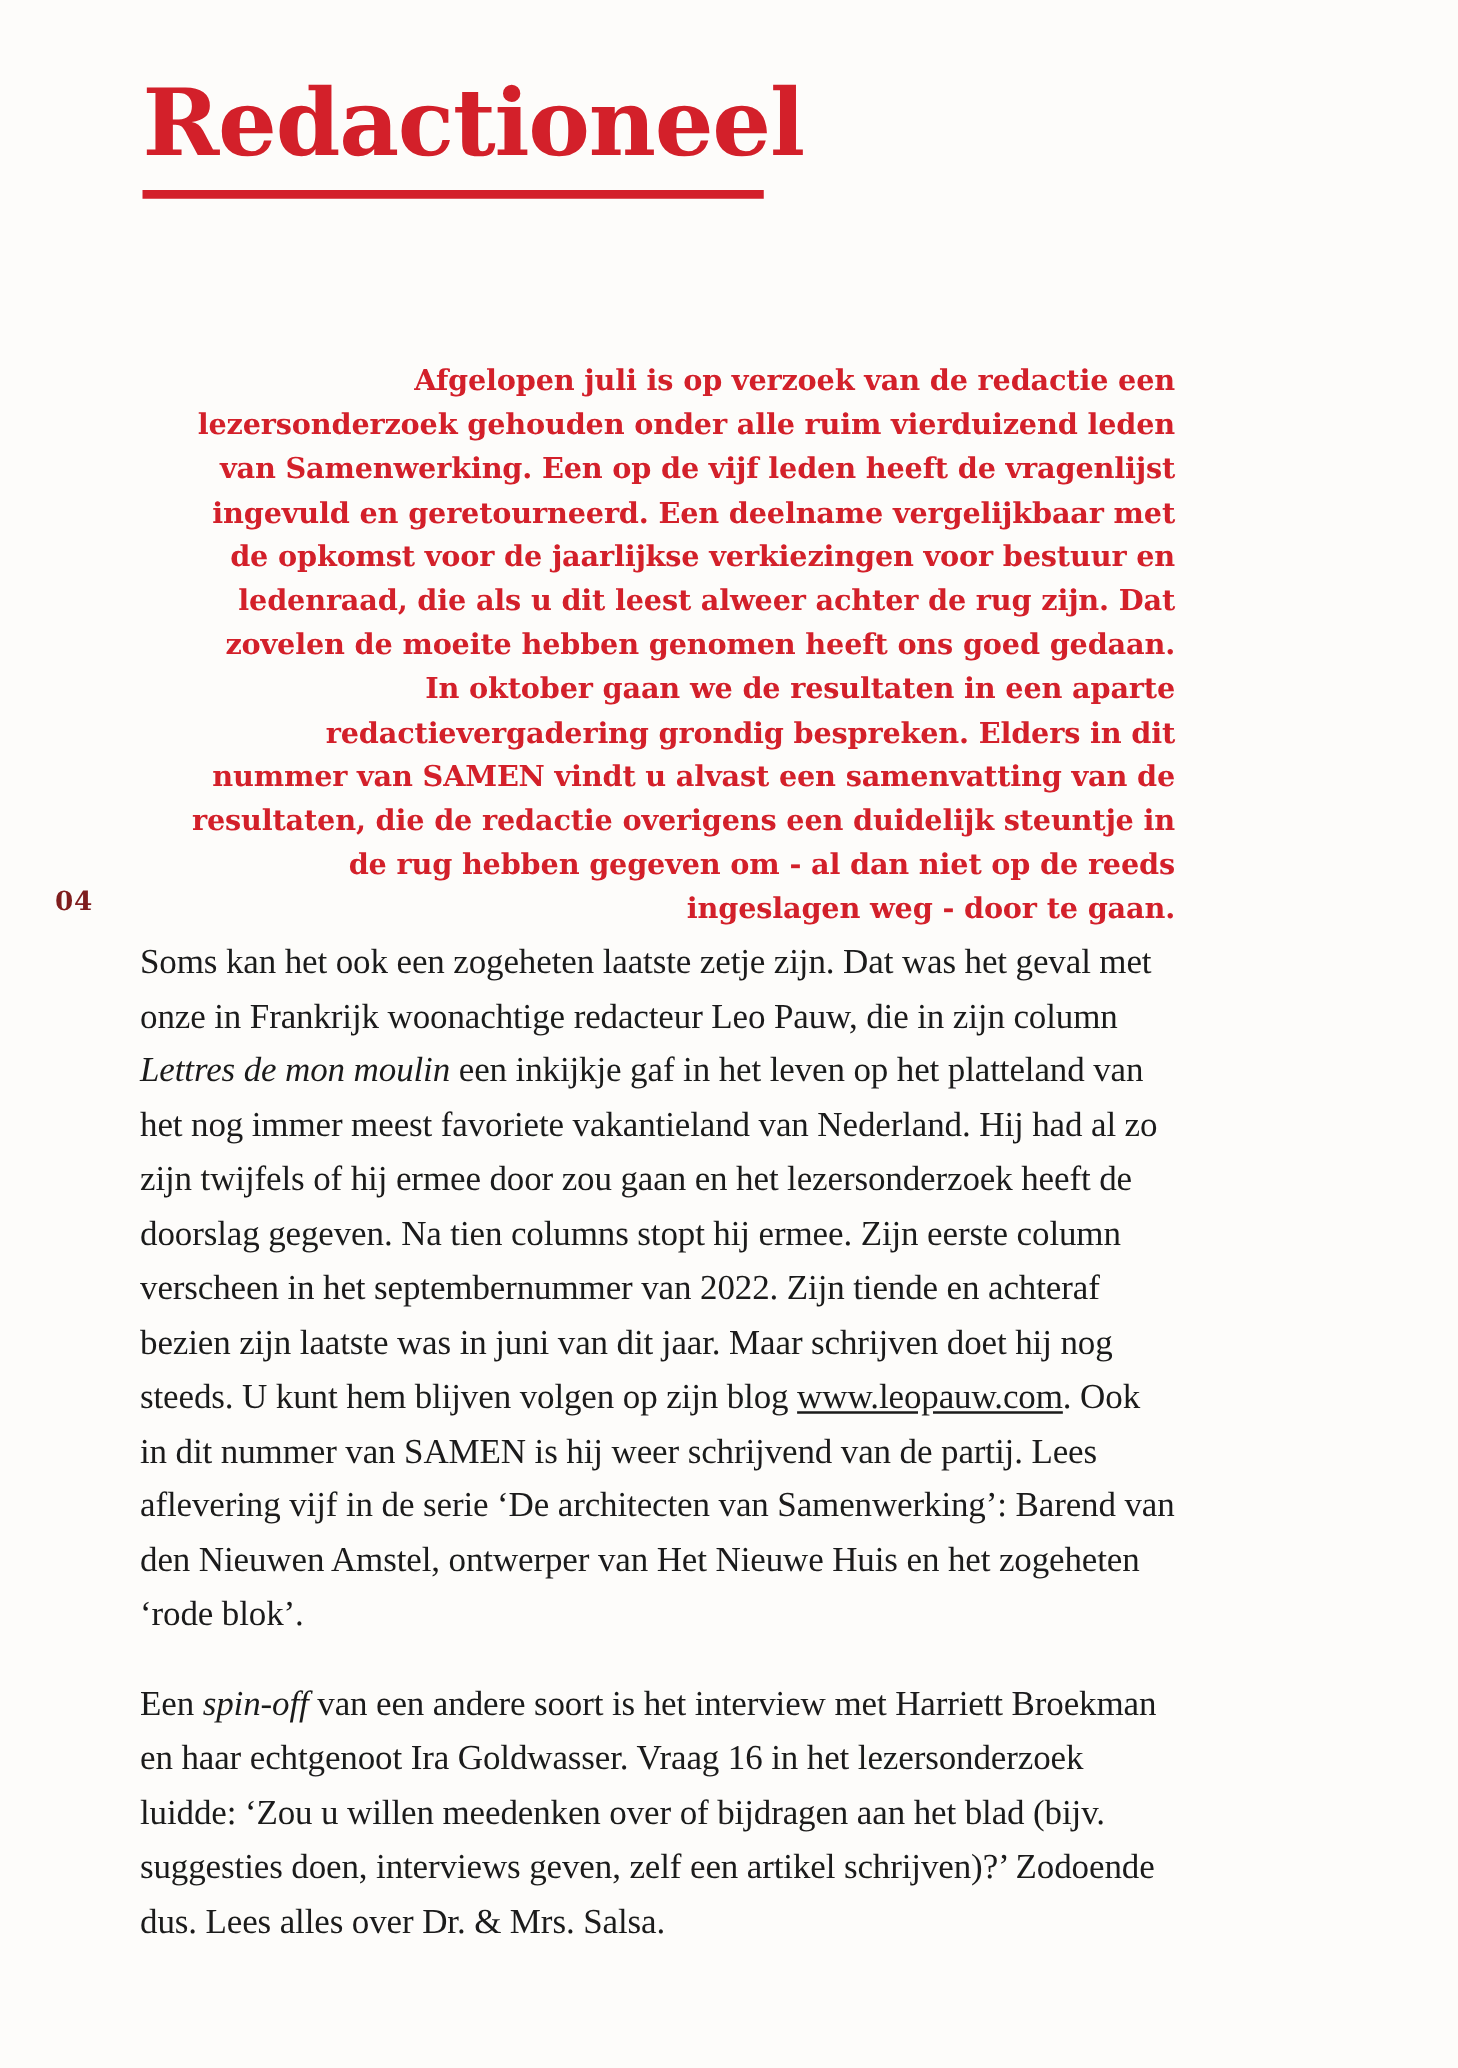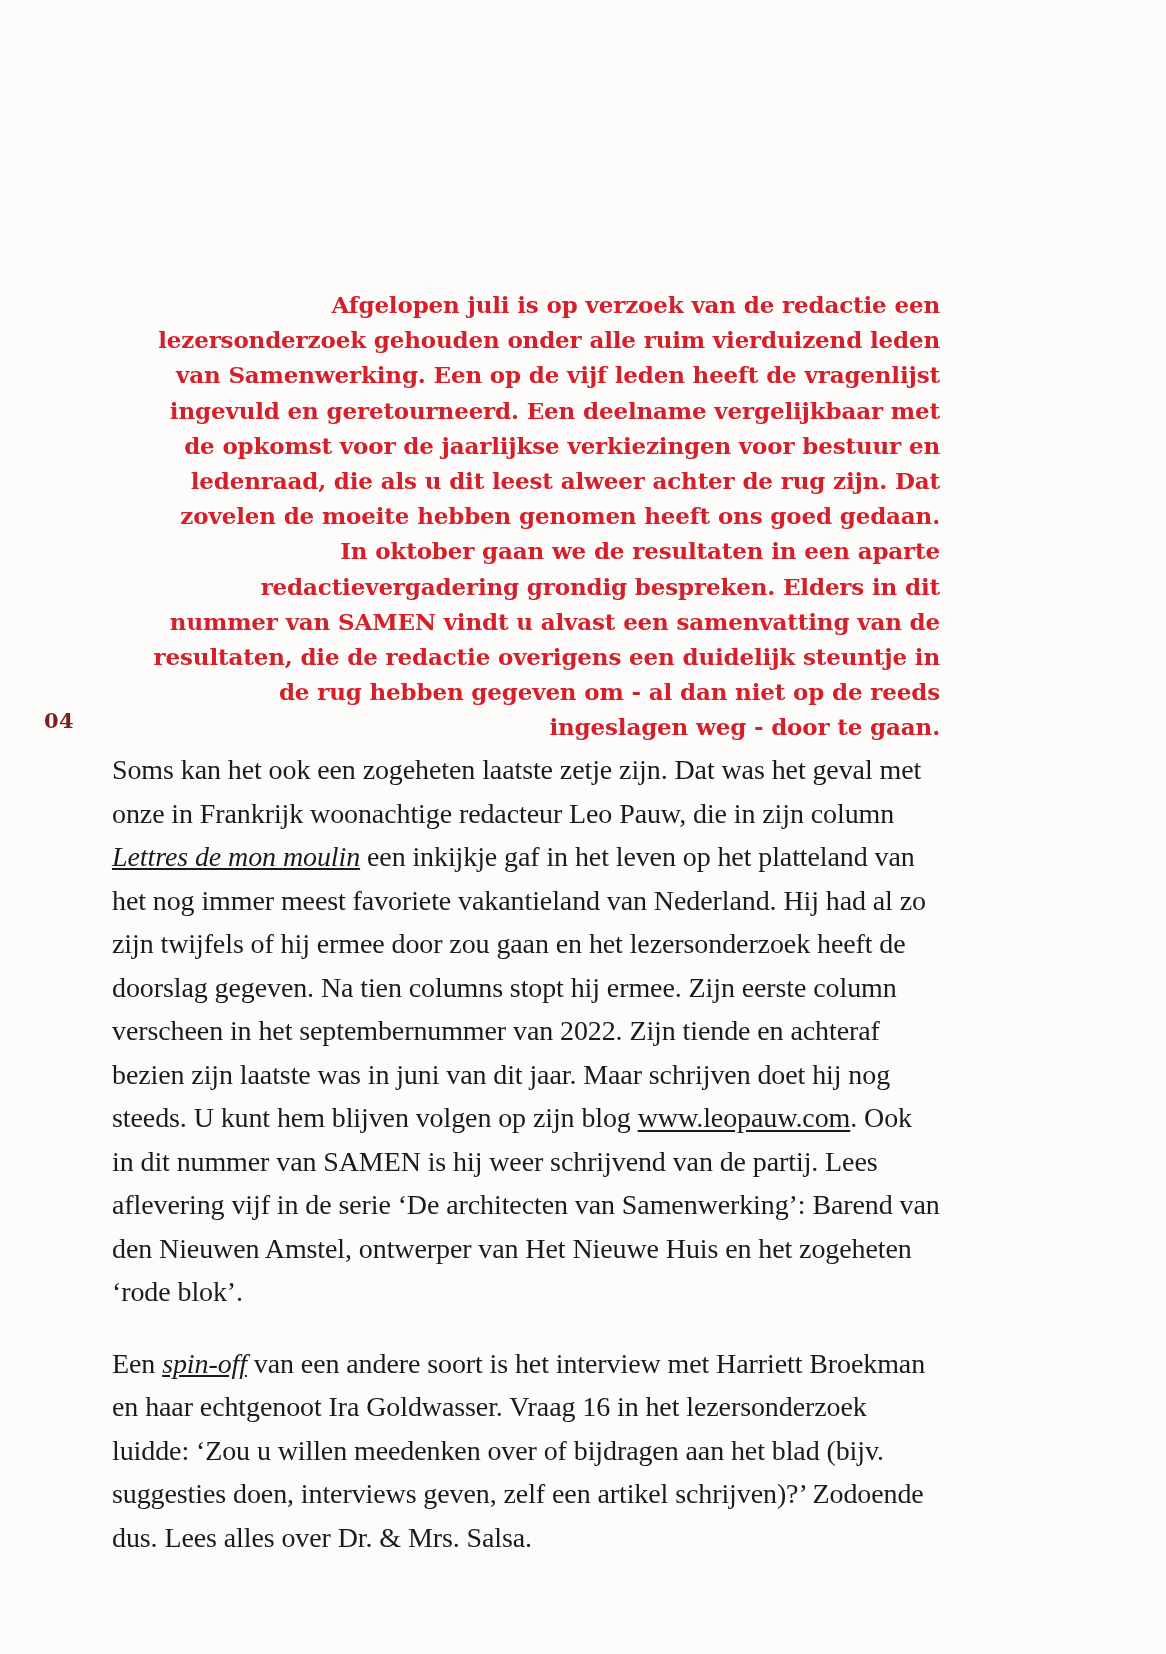--- a/index.html
+++ b/index.html
@@ -89,32 +89,35 @@
     color: #1b1b1b;
     margin: 0 0 28px 0;
     text-align: left;
     letter-spacing: -0.1px;
   }
   .body-col p:last-child {
     margin-bottom: 0;
   }
   .body-col i {
     font-style: italic;
-    text-decoration: underline;
   }
   .link {
     color: #1b1b1b;
     text-underline-offset: 3px;
   }
 </style>
 </head>
 <body>
 
 <div class="page">
 
+  <div class="title-block">
+    <h1 class="title">Redactioneel</h1>
+    <div class="title-rule"></div>
+  </div>
 
   <div class="folio">04</div>
 
   <p class="lead">Afgelopen juli is op verzoek van de redactie een lezersonderzoek gehouden onder alle ruim vierduizend leden van Samenwerking. Een op de vijf leden heeft de vragenlijst ingevuld en geretourneerd. Een deelname vergelijkbaar met de opkomst voor de jaarlijkse verkiezingen voor bestuur en ledenraad, die als u dit leest alweer achter de rug zijn. Dat zovelen de moeite hebben genomen heeft ons goed gedaan. In oktober gaan we de resultaten in een aparte redactievergadering grondig bespreken. Elders in dit nummer van SAMEN vindt u alvast een samenvatting van de resultaten, die de redactie overigens een duidelijk steuntje in de rug hebben gegeven om - al dan niet op de reeds ingeslagen weg - door te gaan.</p>
 
   <div class="body-col">
 
     <p><span>Soms kan het ook een zogeheten laatste zetje zijn. Dat was het geval met onze in Frankrijk woonachtige redacteur Leo Pauw, die in zijn column </span><i>Lettres de mon moulin</i><span> een inkijkje gaf in het leven op het platteland van het nog immer meest favoriete vakantieland van Nederland. Hij had al zo zijn twijfels of hij ermee door zou gaan en het lezersonderzoek heeft de doorslag gegeven. Na tien columns stopt hij ermee. Zijn eerste column verscheen in het septembernummer van 2022. Zijn tiende en achteraf bezien zijn laatste was in juni van dit jaar. Maar schrijven doet hij nog steeds. U kunt hem blijven volgen op zijn blog </span><a class="link" href="#">www.leopauw.com</a><span>. Ook in dit nummer van SAMEN is hij weer schrijvend van de partij. Lees aflevering vijf in de serie ‘De architecten van Samenwerking’: Barend van den Nieuwen Amstel, ontwerper van Het Nieuwe Huis en het zogeheten ‘rode blok’.</span></p>
 
     <p><span>Een </span><i>spin-off</i><span> van een andere soort is het interview met Harriett Broekman en haar echtgenoot Ira Goldwasser. Vraag 16 in het lezersonderzoek luidde: ‘Zou u willen meedenken over of bijdragen aan het blad (bijv. suggesties doen, interviews geven, zelf een artikel schrijven)?’ Zodoende dus. Lees alles over Dr. &amp; Mrs. Salsa.</span></p>

